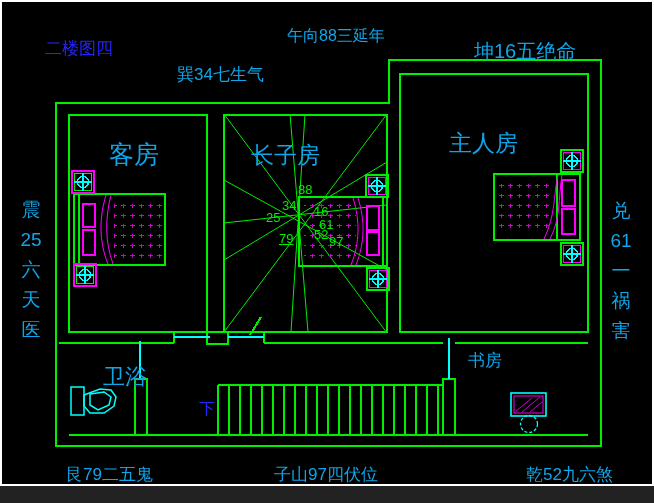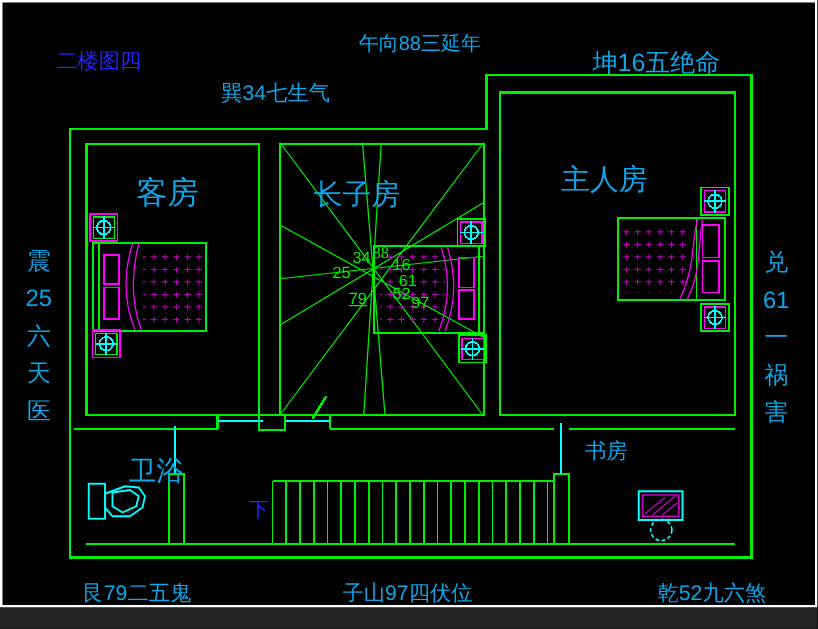--- a/index.html
+++ b/index.html
@@ -21,21 +21,21 @@
   .t-sw{left:64px;top:464px;font-size:17px;}
   .t-s{left:272px;top:464px;font-size:17px;}
   .t-se{left:524px;top:464px;font-size:17px;}
   .r-guest{left:107px;top:139px;font-size:25px;}
   .r-eldest{left:249px;top:141px;font-size:23px;}
   .r-master{left:447px;top:129px;font-size:23px;}
   .r-bath{left:101px;top:363px;font-size:22px;}
   .r-study{left:466px;top:350px;font-size:17px;}
   .t-down{left:197px;top:398px;font-size:16px;}
   .num{position:absolute;font-size:13px;color:#00ee00;}
-  .n-nw{left:280px;top:196px;} .n-n{left:296px;top:192px;font-family:Liberation Serif, serif;} .n-ne{left:312px;top:202px;}
+  .n-nw{left:280px;top:196px;} .n-n{left:296px;top:180px;} .n-ne{left:312px;top:202px;}
   .n-w{left:264px;top:208px;}  .n-e{left:317px;top:215px;}
   .n-sw{left:277px;top:229px;text-decoration:underline;} .n-s{left:295px;top:232px;margin-left:32px;} .n-se{left:312px;top:225px;}
 </style>
 </head>
 <body>
 
 <div id="stage">
 
   <svg id="plan-svg" width="654" height="503" viewBox="0 0 654 503" shape-rendering="crispEdges">
     <defs>

